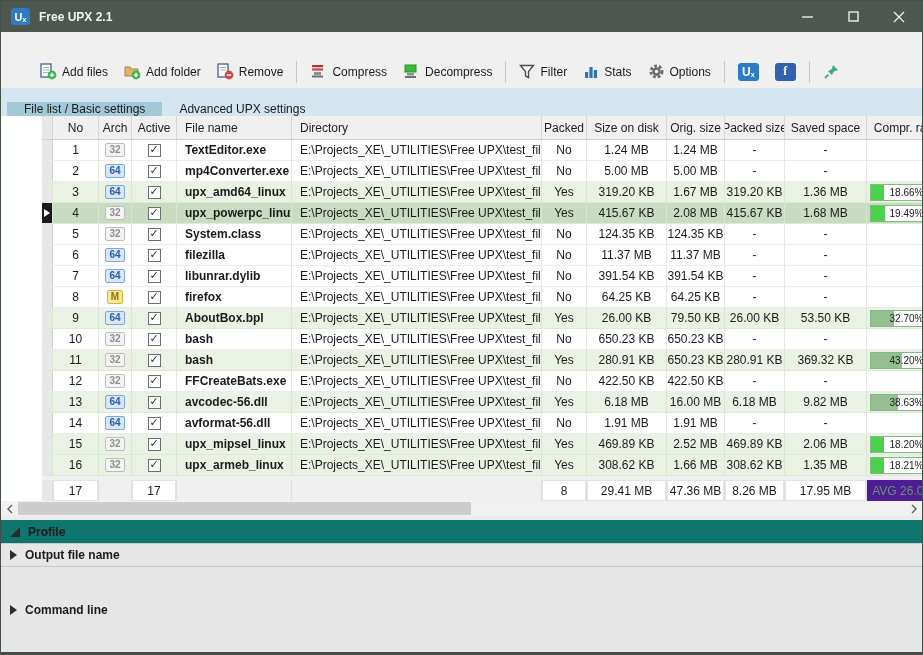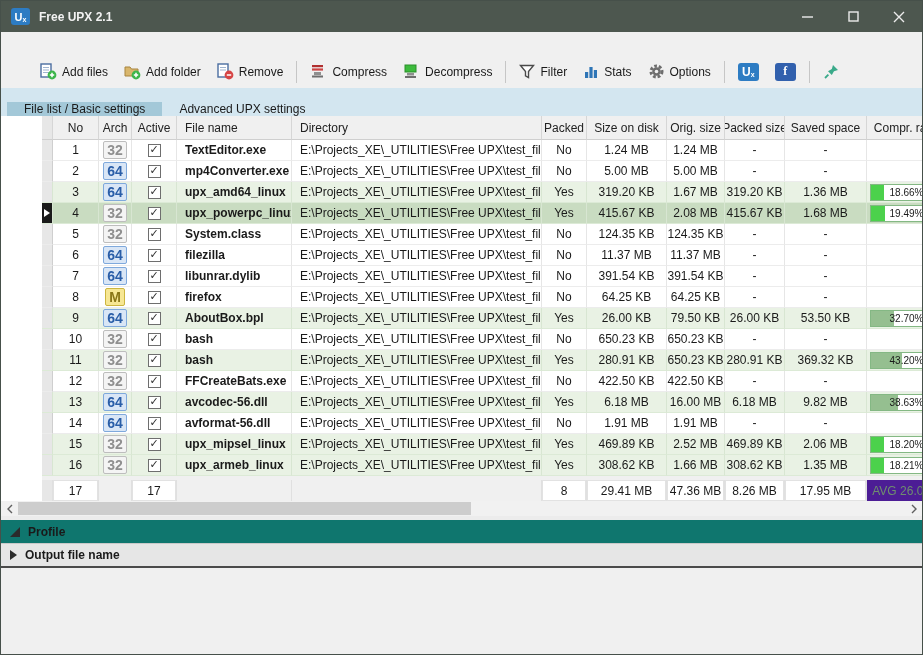--- a/index.html
+++ b/index.html
@@ -55,21 +55,21 @@
   .cell { display: flex; align-items: center; justify-content: center; overflow: hidden;
           white-space: nowrap; border-right: 1px solid #e6e6e6; border-bottom: 1px solid #ececec; }
   .trow.packed .cell { border-bottom-color: #dcead6; border-right-color: #d8e6d2; }
   .c-ind { background: #e7e7e7; border-right: 1px solid #cfcfcf; }
   .trow.selected .c-ind { background: #1a1a1a; }
   .row-arrow { display: none; width: 0; height: 0; border-top: 4px solid transparent;
                border-bottom: 4px solid transparent; border-left: 6px solid #fff; }
   .trow.selected .row-arrow { display: block; }
   .c-file { justify-content: flex-start; padding-left: 8px; font-weight: bold; }
   .c-dir  { justify-content: flex-start; padding-left: 8px; }
-  .badge { font-size: 14px; font-weight: bold; padding: 1px 3px; border: 1px solid; border-radius: 2px; line-height: 1; }
+  .badge { font-size: 10px; font-weight: bold; padding: 1px 3px; border: 1px solid; border-radius: 2px; line-height: 1; }
   .arch-32 { background: #f4f4f4; border-color: #bdbdbd; color: #8f8f8f; }
   .arch-64 { background: #d9e6f6; border-color: #7fa9dc; color: #2a5ea8; }
   .arch-M  { background: #f7e793; border-color: #cdb63f; color: #8a7616; }
   .checkbox { width: 13px; height: 13px; background: #fff; border: 1px solid #6e6e6e;
               display: flex; align-items: center; justify-content: center; }
   .check { font-size: 11px; color: #2e2e2e; line-height: 1; margin-top: -1px; }
   .ratio-bar { display: none; position: relative; width: 74px; height: 17px; background: #fff;
                border: 1px solid #84b884; }
   .ratio-bar.visible { display: inline-flex; }
   .ratio-bar .fill { position: absolute; left: 0; top: 0; bottom: 0; }
@@ -673,14 +673,18 @@
 
   <div class="sect-head first">
     <span class="tri-open"></span>
     <span>Profile</span>
   </div>
 
   <div class="sect-head">
     <span class="tri-closed"></span>
     <span>Output file name</span>
   </div>
+  <div class="sect-head sect-last">
+    <span class="tri-closed"></span>
+    <span>Command line</span>
+  </div>
   <div class="bottom-edge"></div>
 </div>
 
 </body></html>

